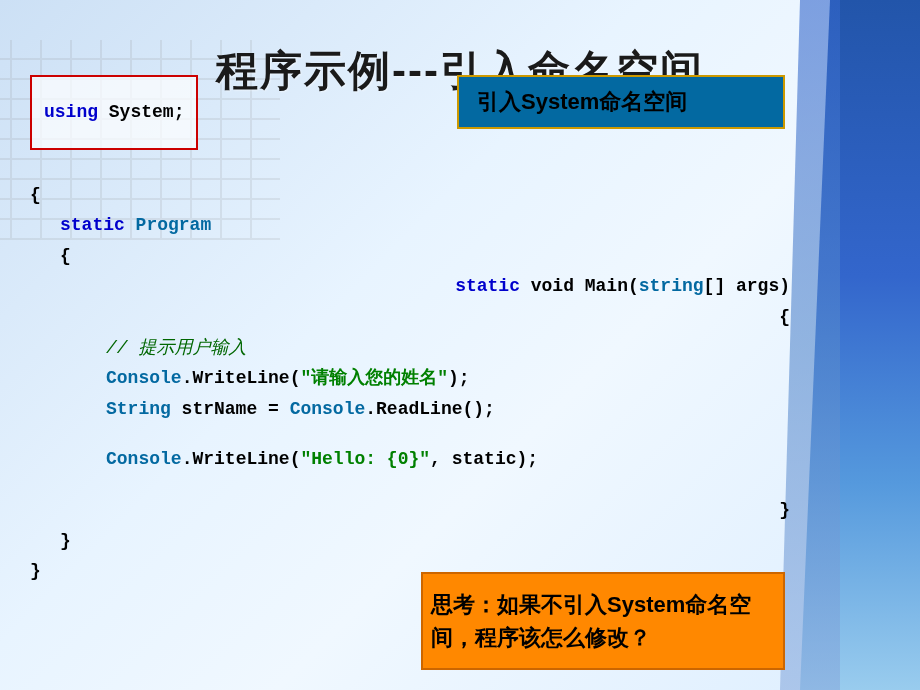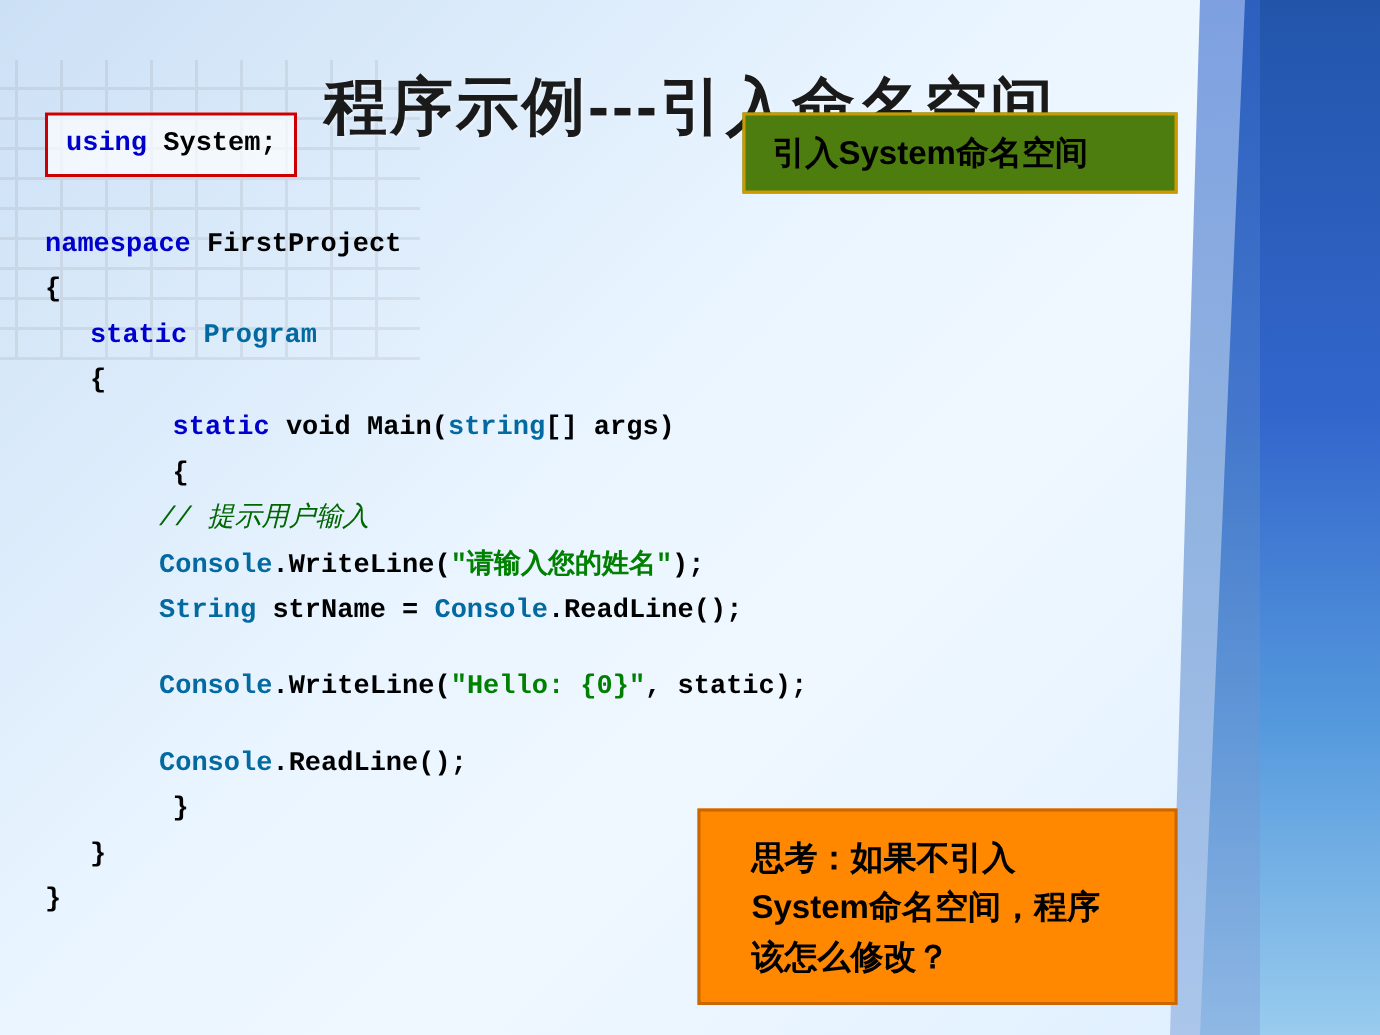--- a/index.html
+++ b/index.html
@@ -85,64 +85,64 @@
       right: 0;
       bottom: 0;
       font-family: 'Courier New', Consolas, monospace;
       font-size: 18px;
       font-weight: bold;
     }
 
     .using-line {
       display: inline-block;
       border: 2px solid #cc0000;
-      padding: 4px 12px;
+      padding: 20px 12px;
       margin-bottom: 10px;
       background: rgba(255,255,255,0.7);
     }
 
     .kw-blue { color: #0000cc; font-weight: bold; }
     .kw-teal { color: #0369a1; font-weight: bold; }
     .str-green { color: #008000; font-weight: bold; }
     .comment-green { color: #006600; font-style: italic; font-weight: normal; }
     .normal { color: #000000; }
 
     .code-line {
       line-height: 1.7;
       white-space: nowrap;
     }
 
     .indent1 { margin-left: 30px; }
-    .indent2 { margin-left: 85px; }
+    .indent2 { margin-left: 28px; text-align: right; }
     .indent3 { margin-left: 76px; }
 
     
     .callout-system {
       position: absolute;
       top: 75px;
       right: 135px;
-      width: 290px;
-      background: #4d7c0f;
+      width: 328px;
+      background: #0369a1;
       border: 2px solid #cc9900;
       padding: 10px 18px;
       font-size: 22px;
       font-weight: bold;
       color: #000000;
       z-index: 20;
     }
 
     
     .callout-think {
       position: absolute;
       bottom: 20px;
       right: 135px;
-      width: 320px;
+      width: 364px;
       background: #ff8800;
       border: 2px solid #cc6600;
-      padding: 14px 34px;
+      padding: 14px 8px;
       font-size: 22px;
       font-weight: bold;
       color: #000000;
       z-index: 20;
       line-height: 1.5;
     }
 
     
     .bg-keyboard {
       position: absolute;
@@ -190,23 +190,20 @@
     
     <div class="code-line">
       <span class="using-line">
         <span class="kw-blue">using</span><span class="normal"> System;</span>
       </span>
     </div>
 
     <br>
 
     
-    <div class="code-line">
-      <span class="kw-blue">namespace</span><span class="normal"> FirstProject</span>
-    </div>
 
     
     <div class="code-line">
       <span class="normal">{</span>
     </div>
 
     
     <div class="code-line indent1">
       <span class="kw-blue">static</span><span class="kw-teal"> Program</span>
     </div>
@@ -244,23 +241,20 @@
     <br>
 
     
     <div class="code-line indent3">
       <span class="kw-teal">Console</span><span class="normal">.WriteLine(</span><span class="str-green">"Hello: {0}"</span><span class="normal">, static);</span>
     </div>
 
     <br>
 
     
-    <div class="code-line indent3">
-      <span class="kw-teal">Console</span><span class="normal">.ReadLine();</span>
-    </div>
 
     
     <div class="code-line indent2">
       <span class="normal">}</span>
     </div>
 
     
     <div class="code-line indent1">
       <span class="normal">}</span>
     </div>

